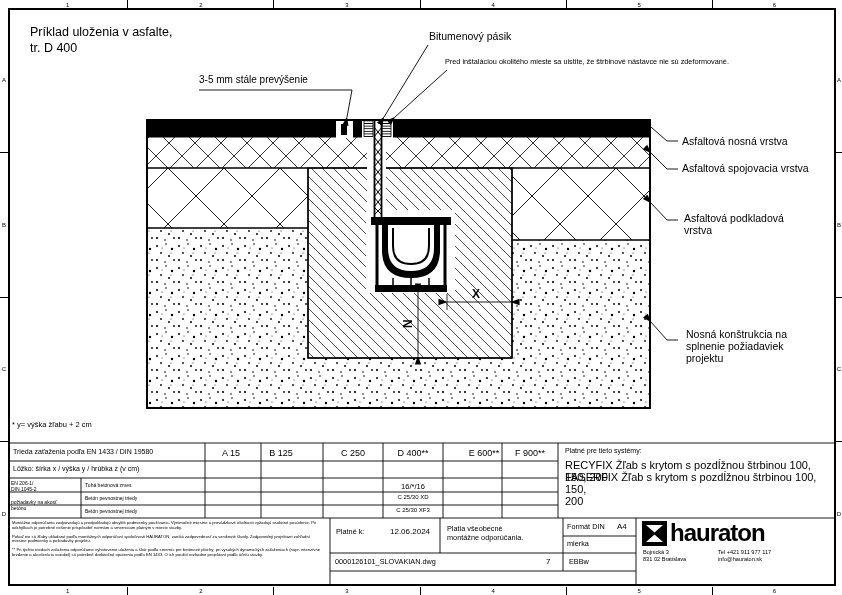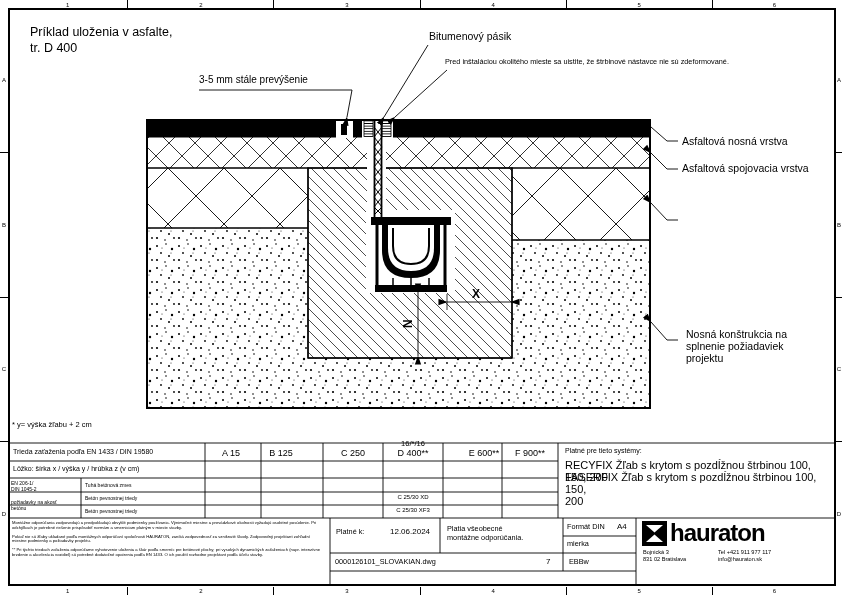--- a/index.html
+++ b/index.html
@@ -188,36 +188,38 @@
     <div>Príklad uloženia v asfalte,</div>
     <div>tr. D 400</div>
   </div>
 
   <div class="lbl" style="left:199px;top:74px;font-size:10px">3-5 mm stále prevýšenie</div>
   <div class="lbl ann" style="left:429px;top:30px">Bitumenový pásik</div>
   <div class="lbl ann-sm" style="left:445px;top:58px">Pred inštaláciou okolitého mieste sa uistite, že štrbinové nástavce nie sú zdeformované.</div>
 
   <div class="lbl ann" style="left:682px;top:135px">Asfaltová nosná vrstva</div>
   <div class="lbl ann" style="left:682px;top:162px">Asfaltová spojovacia vrstva</div>
+  <div class="lbl ann wrap" style="left:684px;top:212px">Asfaltová podkladová
+vrstva</div>
   <div class="lbl ann wrap" style="left:686px;top:328px">Nosná konštrukcia na
 splnenie požiadaviek
 projektu</div>
 
   <div class="lbl footnote" style="left:12px;top:421px">* y= výška žľabu + 2 cm</div>
 
   <div class="lbl tbl-lbl" style="left:13px;top:448px">Trieda zaťaženia podľa EN 1433 / DIN 19580</div>
   <div class="abs tbl-hdr" style="left:195px;top:448px;width:72px">A 15</div>
   <div class="abs tbl-hdr" style="left:261px;top:448px;width:40px">B 125</div>
   <div class="abs tbl-hdr" style="left:323px;top:448px;width:60px">C 250</div>
   <div class="abs tbl-hdr" style="left:383px;top:448px;width:60px">D 400**</div>
   <div class="abs tbl-hdr" style="left:443px;top:448px;width:82px">E 600**</div>
   <div class="abs tbl-hdr" style="left:502px;top:448px;width:56px">F 900**</div>
 
   <div class="lbl tbl-lbl" style="left:13px;top:465px">Lôžko: šírka x / výška y / hrúbka z (v cm)</div>
-  <div class="abs tbl-val" style="left:383px;top:439px;width:60px">16/*/16</div>
+  <div class="abs tbl-val" style="left:383px;top:482px;width:60px">16/*/16</div>
 
   <div class="abs tbl-tiny wrap" style="left:11px;top:480px;width:68px">EN 206-1/
 DIN 1045-2</div>
   <div class="abs tbl-tiny wrap" style="left:11px;top:499px;width:68px">požiadavky na akosť
 betónu</div>
 
   <div class="lbl tbl-tiny" style="left:85px;top:482px">Tuhá betónová zmes</div>
   <div class="lbl tbl-tiny" style="left:85px;top:495px">Betón pevnostnej triedy</div>
   <div class="lbl tbl-tiny" style="left:85px;top:508px">Betón pevnostnej triedy</div>
   <div class="abs tbl-val-sm" style="left:383px;top:494px;width:60px">C 25/30 XD</div>

